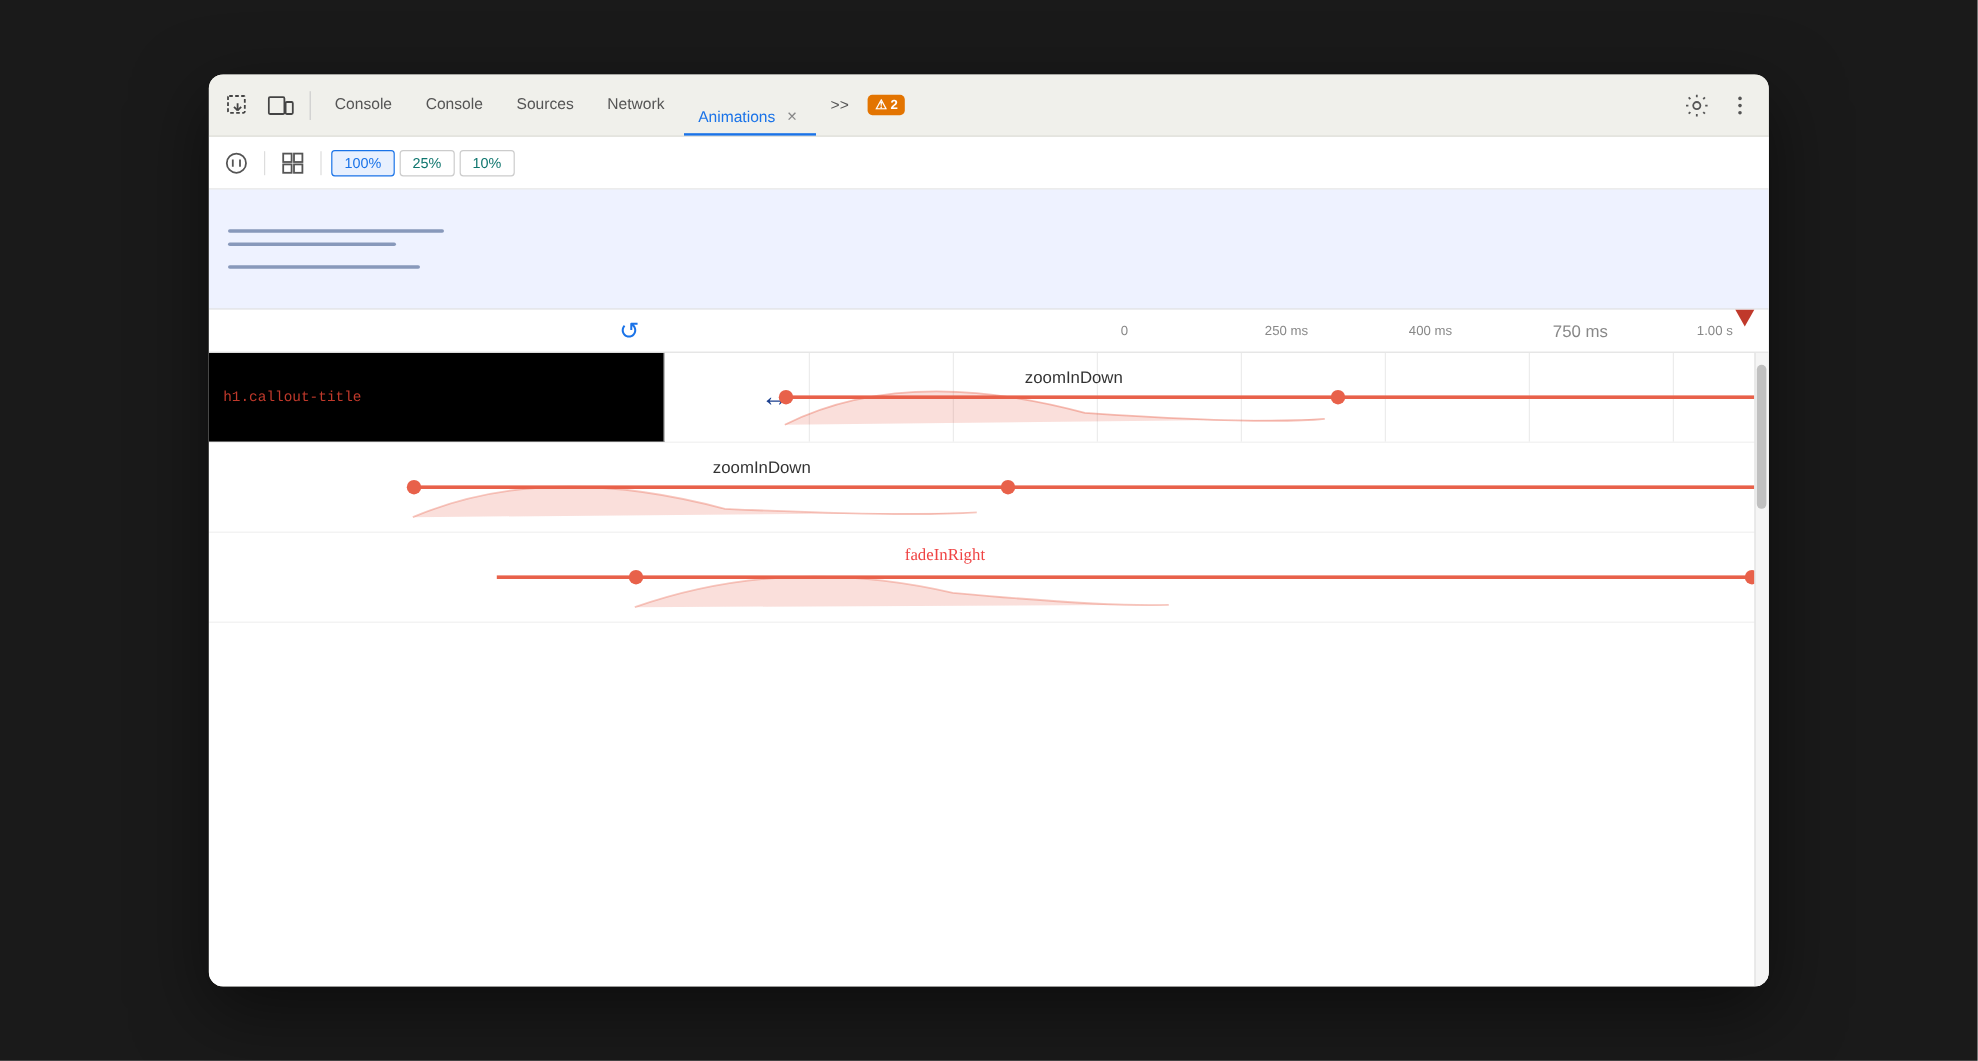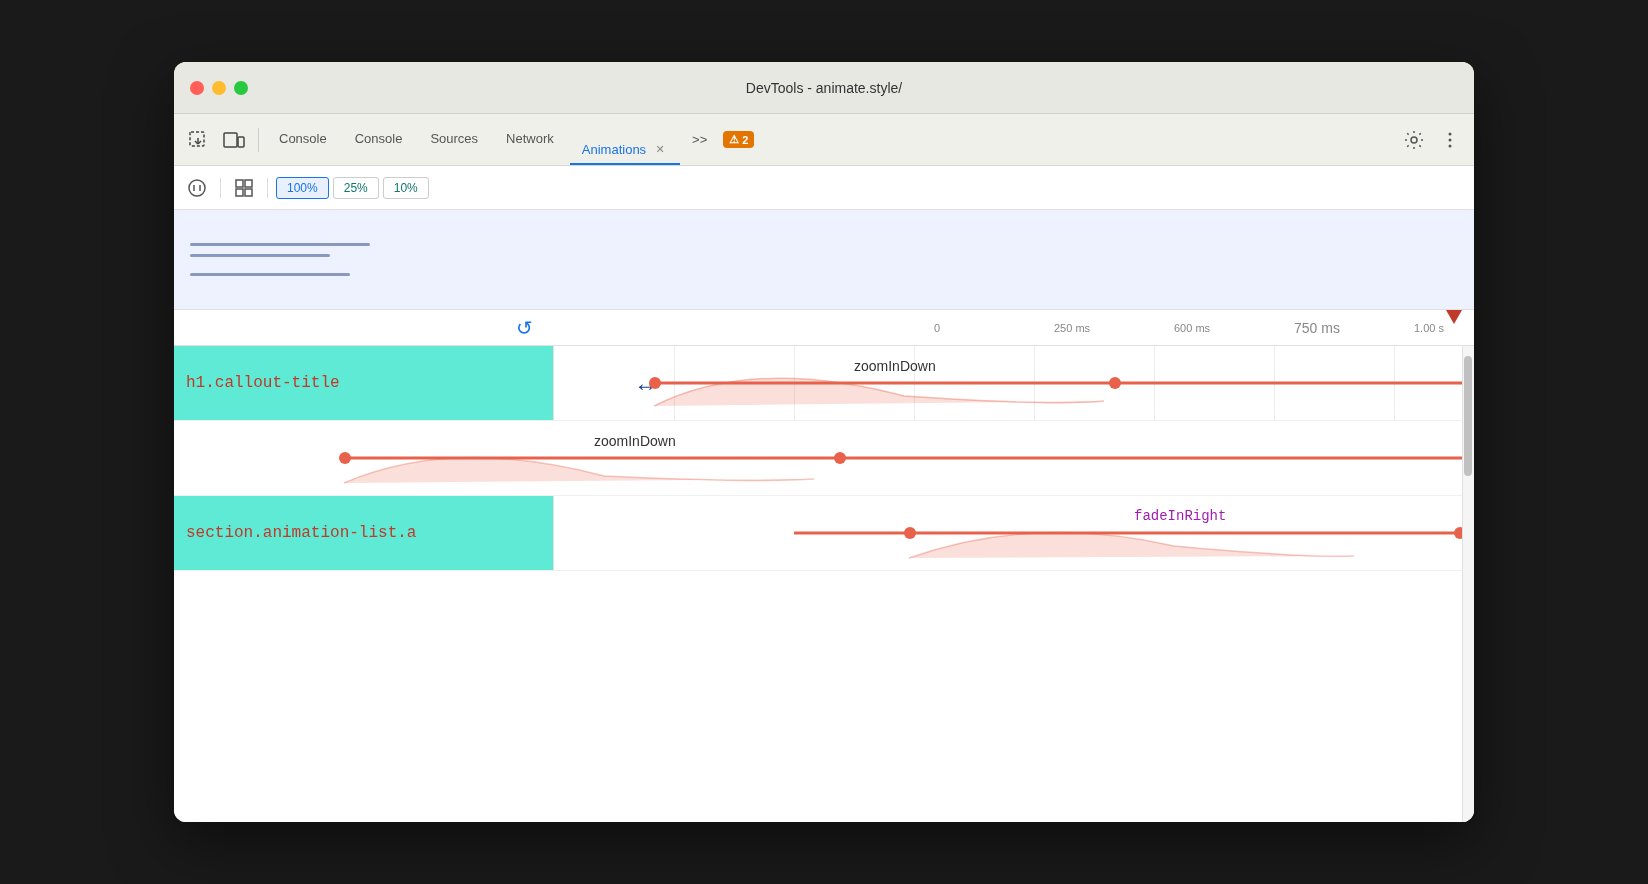--- a/index.html
+++ b/index.html
@@ -230,24 +230,24 @@
       display: flex;
       border-bottom: 1px solid #f0f0f0;
       position: relative;
     }
     .anim-label {
       width: 380px;
       min-width: 380px;
       display: flex;
       align-items: center;
       padding: 0 12px;
-      font-size: 16px;
+      font-size: 12px;
       font-family: 'SFMono-Regular', 'Courier New', monospace;
       color: #c0392b;
-      background: #5eead4;
+      background: #000000;
       border-right: 1px solid #e0e0e0;
     }
     .anim-timeline {
       flex: 1;
       position: relative;
       overflow: hidden;
     }
     .scrollbar {
       position: absolute;
       right: 0;
@@ -266,28 +266,20 @@
       background: #c0c0c0;
       border-radius: 4px;
     }
     .toolbar-spacer { flex: 1; }
   </style>
 </head>
 <body>
 
 <div class="window">
 
-  <div class="titlebar">
-    <div class="traffic-lights">
-      <div class="traffic-light tl-red"></div>
-      <div class="traffic-light tl-yellow"></div>
-      <div class="traffic-light tl-green"></div>
-    </div>
-    <div class="window-title">DevTools - animate.style/</div>
-  </div>
 
   <div class="toolbar">
 
     <div class="toolbar-icon">
       <svg width="20" height="20" viewBox="0 0 20 20" fill="none" stroke="#444" stroke-width="1.5">
         <rect x="2" y="2" width="14" height="14" rx="1" stroke-dasharray="3 2"></rect>
         <line x1="10" y1="8" x2="10" y2="14"></line>
         <line x1="10" y1="14" x2="7" y2="11"></line>
         <line x1="10" y1="14" x2="13" y2="11"></line>
       </svg>
@@ -373,21 +365,21 @@
       </div>
 
       <div class="timeline-area">
 
         <div class="time-ruler">
           <div style="position:absolute; left: 342px; top: 50%; transform: translateY(-50%); font-size: 20px; color: #1a73e8; cursor: pointer;">↺</div>
           <div style="position: relative; flex: 1; height: 100%; margin-left: 380px;">
 
             <div style="position:absolute; left: 0px; top:0; bottom:0; display:flex; align-items:center; font-size:11px; color:#888;">0</div>
             <div style="position:absolute; left: 120px; top:0; bottom:0; display:flex; align-items:center; font-size:11px; color:#888;">250 ms</div>
-            <div style="position:absolute; left: 240px; top:0; bottom:0; display:flex; align-items:center; font-size:11px; color:#888;">600 ms</div>
+            <div style="position:absolute; left: 240px; top:0; bottom:0; display:flex; align-items:center; font-size:11px; color:#888;">400 ms</div>
             <div style="position:absolute; left: 360px; top:0; bottom:0; display:flex; align-items:center; font-size:14px; color:#888;">750 ms</div>
             <div style="position:absolute; left: 480px; top:0; bottom:0; display:flex; align-items:center; font-size:11px; color:#888;">1.00 s</div>
 
             <div style="position:absolute; right: 12px; top: 0; width: 0; height: 0; border-left: 8px solid transparent; border-right: 8px solid transparent; border-top: 14px solid #c0392b;"></div>
           </div>
         </div>
 
         <div class="anim-rows" style="position:relative;">
 
           <div class="anim-row">
@@ -432,36 +424,33 @@
               <div style="position:absolute; left:170px; right:12px; height:3px; background:#e8614a; top:50%; transform:translateY(-50%);"></div>
 
               <div style="position:absolute; left:165px; top:50%; transform:translateY(-50%); width:12px; height:12px; background:#e8614a; border-radius:50%;"></div>
               <div style="position:absolute; left:660px; top:50%; transform:translateY(-50%); width:12px; height:12px; background:#e8614a; border-radius:50%;"></div>
 
               <div style="position:absolute; left:420px; top:12px; font-size:14px; color:#333; font-family:-apple-system,sans-serif;">zoomInDown</div>
             </div>
           </div>
 
           <div class="anim-row">
-            <div class="anim-label">
-              <span>section.animation-list.a</span>
-            </div>
             <div class="anim-timeline">
 
               <svg style="position:absolute; top:0; left:0; width:100%; height:100%;" overflow="visible">
                 <path d="M 355 62 Q 480 18 620 50 Q 750 62 800 60" fill="rgba(232,97,74,0.2)" stroke="none"></path>
                 <path d="M 355 62 Q 480 18 620 50 Q 750 62 800 60" fill="none" stroke="rgba(232,97,74,0.35)" stroke-width="1.5"></path>
               </svg>
 
               <div style="position:absolute; left:240px; right:12px; height:3px; background:#e8614a; top:50%; transform:translateY(-50%);"></div>
 
               <div style="position:absolute; left:350px; top:50%; transform:translateY(-50%); width:12px; height:12px; background:#e8614a; border-radius:50%;"></div>
               <div style="position:absolute; right:8px; top:50%; transform:translateY(-50%); width:12px; height:12px; background:#e8614a; border-radius:50%;"></div>
 
-              <div style="position:absolute; left:580px; top:12px; font-size:14px; color:#a21caf; font-family:Liberation Mono, monospace;">fadeInRight</div>
+              <div style="position:absolute; left:580px; top:12px; font-size:14px; color:#ef4444; font-family:Liberation Serif, serif;">fadeInRight</div>
             </div>
           </div>
 
           <div class="scrollbar">
             <div class="scrollbar-thumb"></div>
           </div>
         </div>
       </div>
     </div>
   </div>

